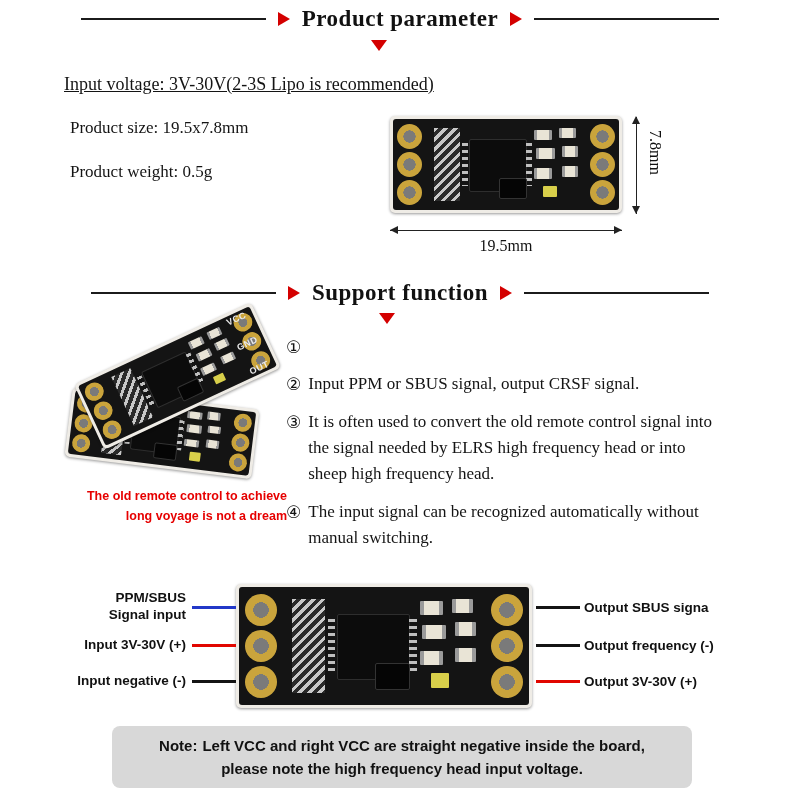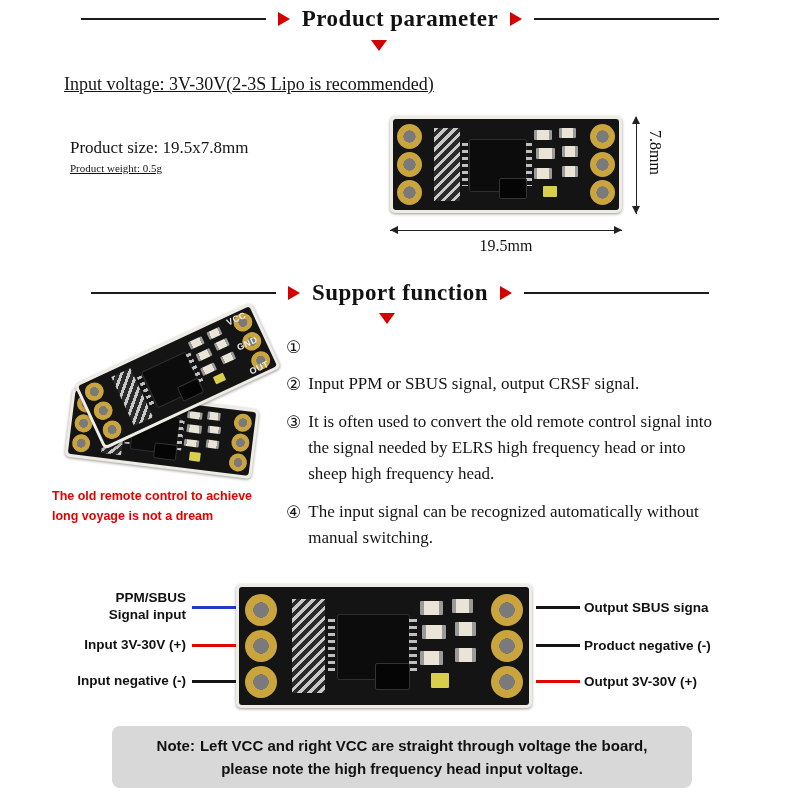--- a/index.html
+++ b/index.html
@@ -9,22 +9,22 @@
   
   .sec-head{position:absolute;left:0;width:100%;display:flex;align-items:center;justify-content:center;gap:12px;}
   .sec-head .rule{width:185px;height:2px;background:#1b1b1b;}
   .sec-head h2{margin:0;font:700 23px "Liberation Serif","DejaVu Serif",serif;color:#111;letter-spacing:.5px;}
   .tri-right{width:0;height:0;border-top:7px solid transparent;border-bottom:7px solid transparent;border-left:12px solid #d40000;}
   .tri-down{position:absolute;width:0;height:0;border-left:8px solid transparent;border-right:8px solid transparent;border-top:11px solid #d40000;}
 
   
   .ptext{position:absolute;color:#141414;}
   #p-iv{left:64px;top:74px;font-size:18px;text-decoration:underline;}
-  #p-ps{left:70px;top:118px;font-size:17px;margin-top:20px;}
-  #p-pw{left:70px;top:162px;font-size:11px;text-decoration:underline;}
+  #p-ps{left:70px;top:118px;font-size:17px;}
+  #p-pw{left:70px;top:162px;font-size:17px;}
 
   
   .pcb-host{position:absolute;background:#efece6;border-radius:5px;box-shadow:0 1px 3px rgba(0,0,0,.4);}
   .pcb-board{position:absolute;inset:3px;background:#141414;border-radius:3px;}
   .hole{position:absolute;height:26%;aspect-ratio:1;border-radius:50%;
         background:radial-gradient(circle,#7a7a7a 0 34%,#caa43c 35% 72%,#85671d 73% 100%);}
   .pins{position:absolute;left:19%;top:12%;width:11%;height:76%;
         background:repeating-linear-gradient(135deg,#c8c8c8 0 3px,#2a2a2a 3px 7px);}
   .chip{position:absolute;left:34%;top:24%;width:24%;height:52%;background:#0c0c0c;border:1px solid #2e2e2e;border-radius:2px;}
   .chip-pins{position:absolute;top:28%;width:2.5%;height:44%;
@@ -47,21 +47,21 @@
   .ah.right{border-top:4px solid transparent;border-bottom:4px solid transparent;border-left:8px solid #222;}
   #dim-h-label{position:absolute;left:390px;top:237px;width:232px;text-align:center;font-size:16px;color:#111;}
   #dim-v-label{position:absolute;left:646px;top:130px;writing-mode:vertical-rl;font-size:16px;color:#111;}
 
   
   .fn-list{position:absolute;left:286px;top:334px;width:438px;}
   .fn-item{display:flex;margin-bottom:11px;font-size:17px;line-height:1.55;color:#141414;}
   .fn-num{font-family:"DejaVu Sans",sans-serif;margin-right:7px;flex:0 0 auto;}
 
   
-  .caption{position:absolute;left:52px;top:486px;width:235px;text-align:left;
+  .caption{position:absolute;left:52px;top:486px;width:235px;text-align:right;
            font:700 12.5px "Liberation Sans","DejaVu Sans",sans-serif;color:#e60000;line-height:1.6;}
 
   
   .pl{position:absolute;font:700 13.5px "Liberation Sans","DejaVu Sans",sans-serif;color:#111;line-height:1.25;}
   .pl.left{left:36px;width:150px;text-align:right;}
   .pl.right{left:584px;width:210px;text-align:left;}
   .wire{position:absolute;width:44px;height:3px;}
 
   
   .note-bar{position:absolute;left:112px;top:726px;width:580px;height:62px;background:#d8d8d8;border-radius:8px;
@@ -234,29 +234,29 @@
     <div>Input negative  (-)</div>
   </div>
   <div class="wire" style="left: 192px; top: 680px; background: rgb(20, 20, 20);"></div>
 
   <div class="pl right" style="top:600px">
     <div>Output SBUS signa</div>
   </div>
   <div class="wire" style="left: 536px; top: 606px; background: rgb(20, 20, 20);"></div>
 
   <div class="pl right" style="top:638px">
-    <div>Product negative  (-)</div>
+    <div>Output frequency  (-)</div>
   </div>
   <div class="wire" style="left: 536px; top: 644px; background: rgb(20, 20, 20);"></div>
 
   <div class="pl right" style="top:674px">
     <div>Output 3V-30V  (+)</div>
   </div>
   <div class="wire" style="left: 536px; top: 680px; background: rgb(225, 6, 0);"></div>
 
   <div class="note-bar">
     <div>
-      <span class="note-prefix">Note:</span><span>Left VCC and right VCC are straight through voltage the board,</span>
+      <span class="note-prefix">Note:</span><span>Left VCC and right VCC are straight negative inside the board,</span>
     </div>
     <div>please note the high frequency head input voltage.</div>
   </div>
 
 </div>
 
 </body></html>

